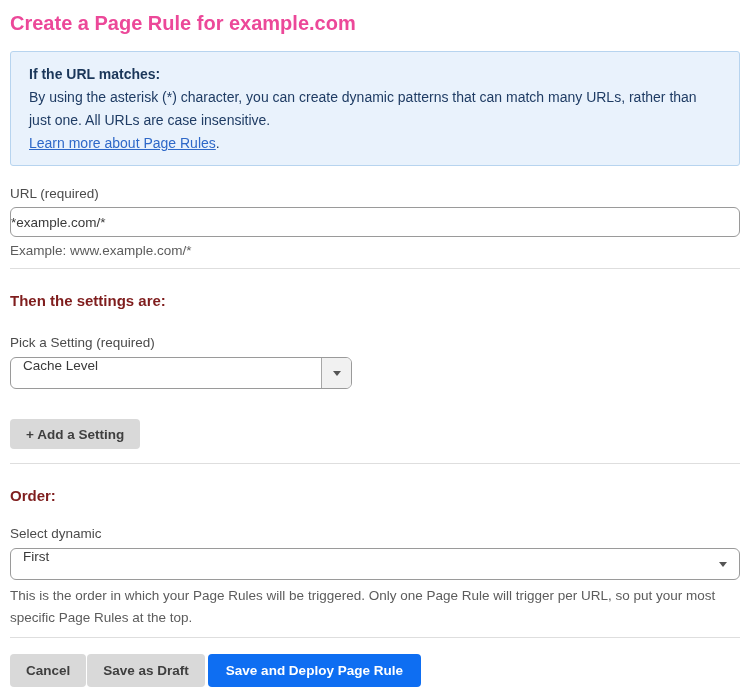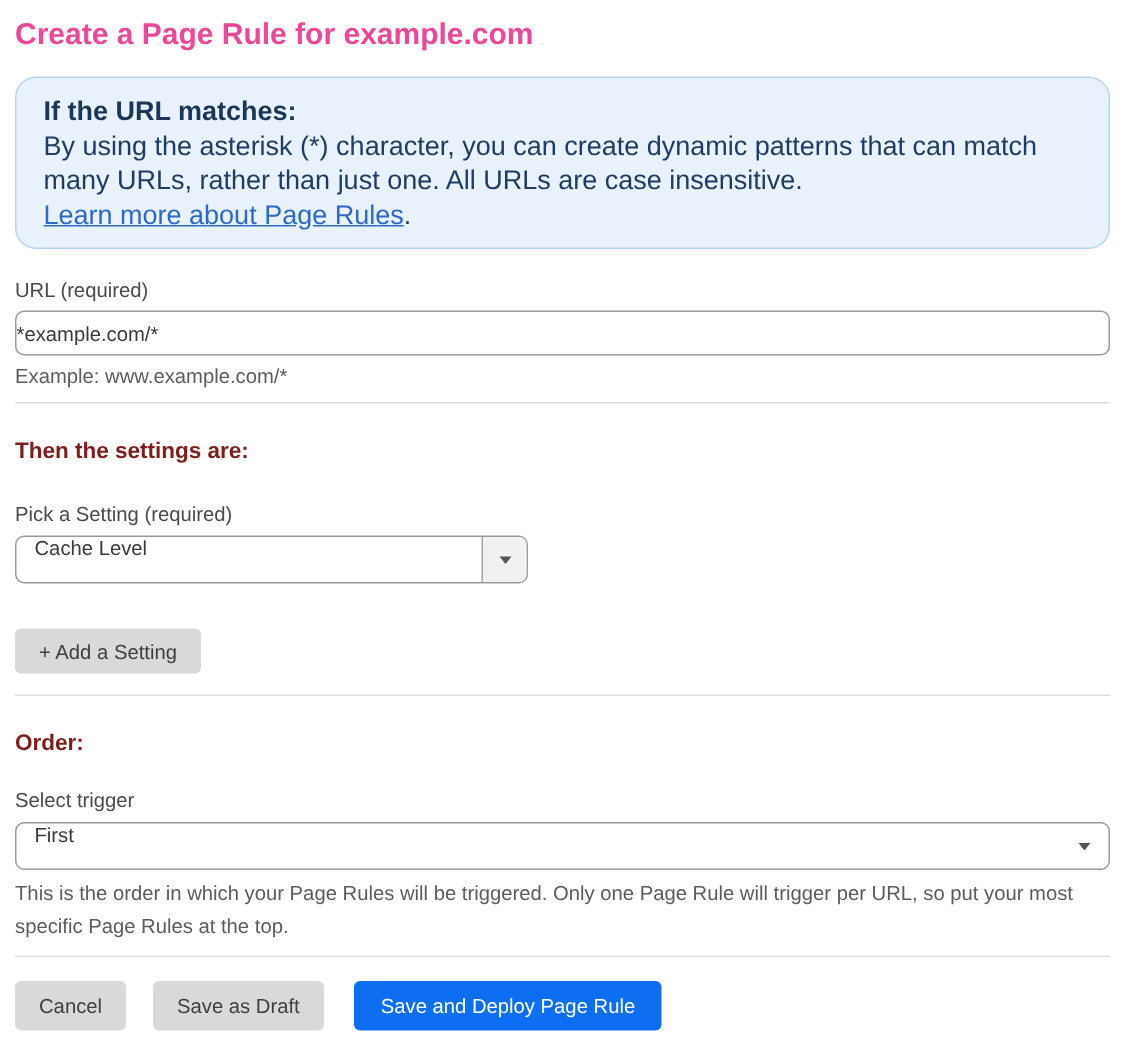--- a/index.html
+++ b/index.html
@@ -16,23 +16,23 @@
     font-size: 20px;
     line-height: 22px;
     font-weight: bold;
     color: #ec4899;
   }
 
   .info-box {
     margin-top: 17px;
     background: #e9f2fc;
     border: 1px solid #b7d4ef;
-    border-radius: 14px;
+    border-radius: 3px;
     padding: 11px 18px 10px;
-    font-size: 18px;
+    font-size: 14px;
     line-height: 23px;
     color: #1f3c64;
   }
   .info-box .info-heading { font-weight: bold; color: #1a3659; }
   .info-box .info-body { }
   .info-box a.info-link {
     color: #2e68c8;
     text-decoration: underline;
     cursor: pointer;
   }
@@ -126,39 +126,40 @@
   }
 
   button {
     font-family: "Liberation Sans", "DejaVu Sans", sans-serif;
     font-size: 13.5px;
     border: none;
     border-radius: 4px;
     height: 30px;
     padding: 0 16px;
     cursor: pointer;
+    font-weight: bold;
   }
   button.btn-gray {
     background: #d9d9d9;
     color: #3f3f3f;
   }
   button.btn-add { margin-top: 30px; height: 30px; }
 
   .order-helper {
     margin-top: 5px;
     font-size: 13.5px;
     line-height: 22px;
     color: #5c5c5c;
   }
 
   .actions-row {
     margin-top: 16px;
     display: flex;
     align-items: flex-start;
-    gap: 18px;
+    gap: 1px;
   }
   .actions-row button { height: 33px; }
   .actions-row .btn-primary {
     background: #0e6ef2;
     color: #ffffff;
     margin-left: 2px;
     padding: 0 18px;
   }
 </style>
 </head>
@@ -193,21 +194,21 @@
       </div>
     </div>
   </div>
 
   <button class="btn-gray btn-add">+ Add a Setting</button>
 
   <hr class="divider mt14">
 
   <h2 class="section-heading">Order:</h2>
 
-  <div class="field-label" style="margin-top:22px;">Select trigger</div>
+  <div class="field-label" style="margin-top:22px;">Select dynamic</div>
   <div class="select-box">
     <span class="select-value">First</span>
     <span class="arrow-plain">
         <span class="caret-down"></span>
       </span>
   </div>
   <div class="order-helper">This is the order in which your Page Rules will be triggered. Only one Page Rule will trigger per URL, so put your most specific Page Rules at the top.</div>
 
   <hr class="divider mt8">
 

